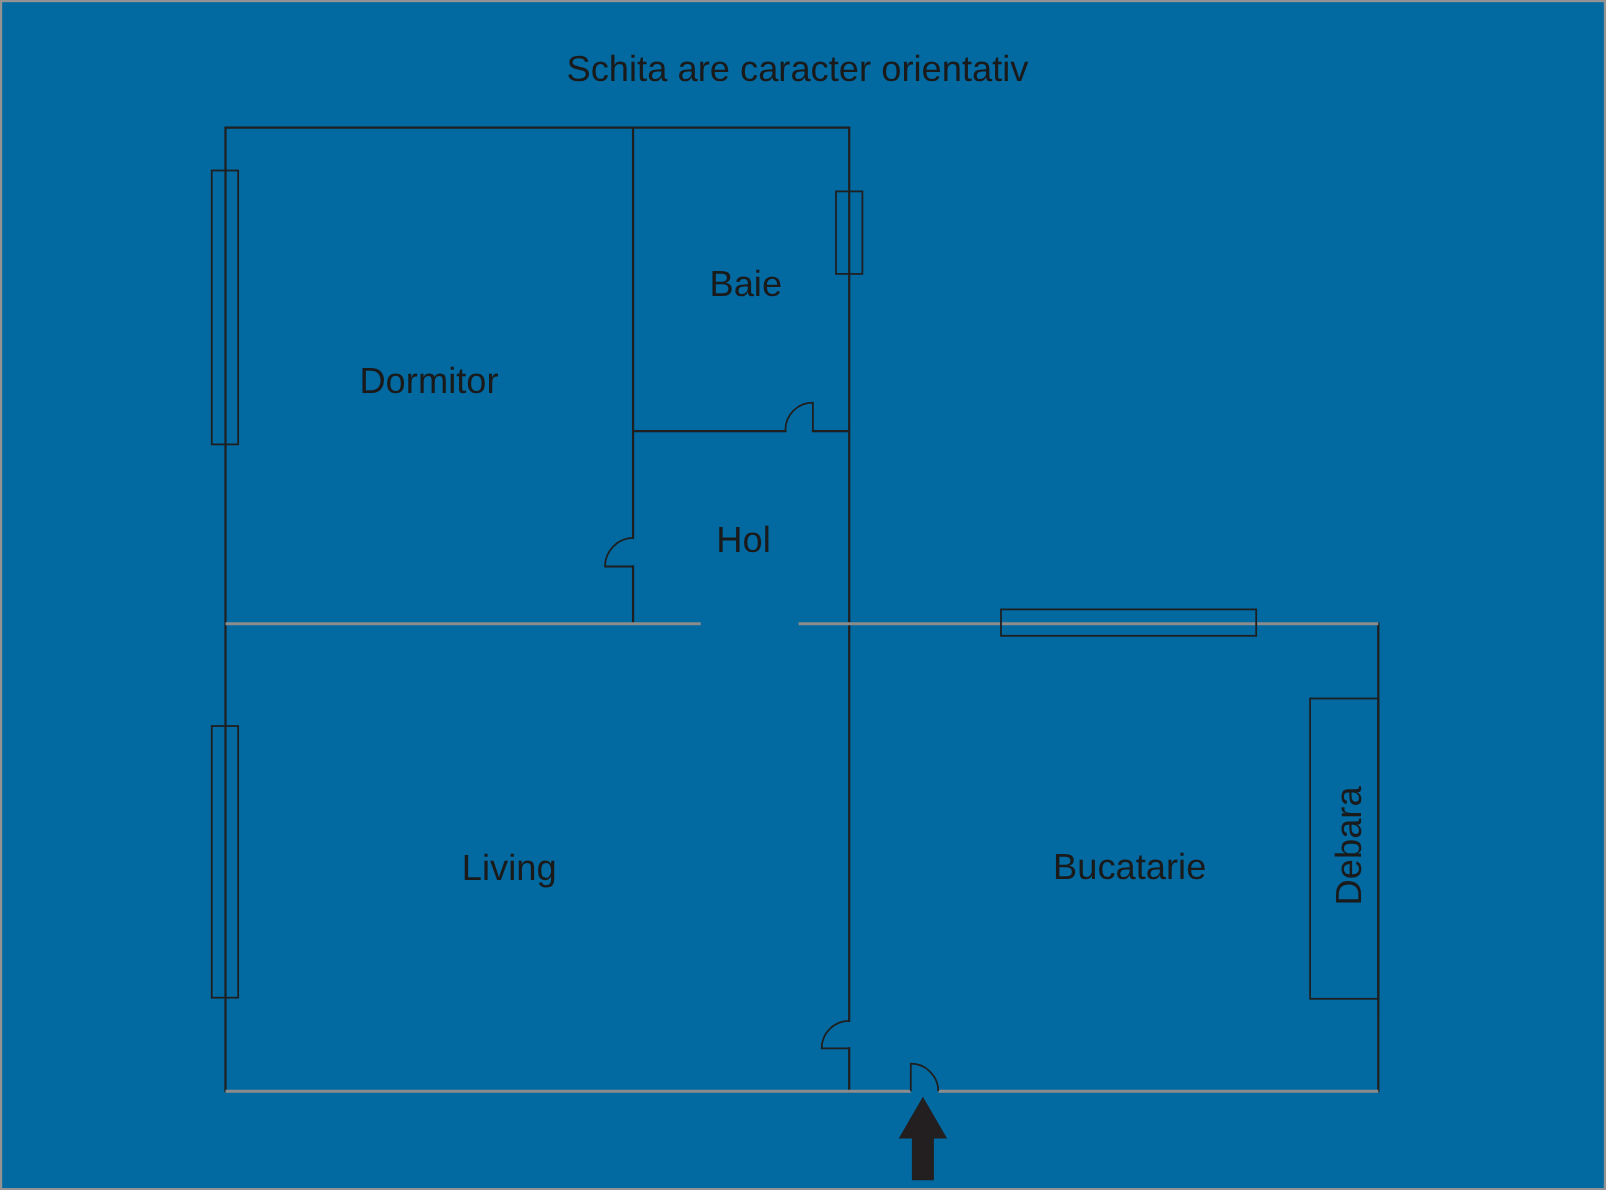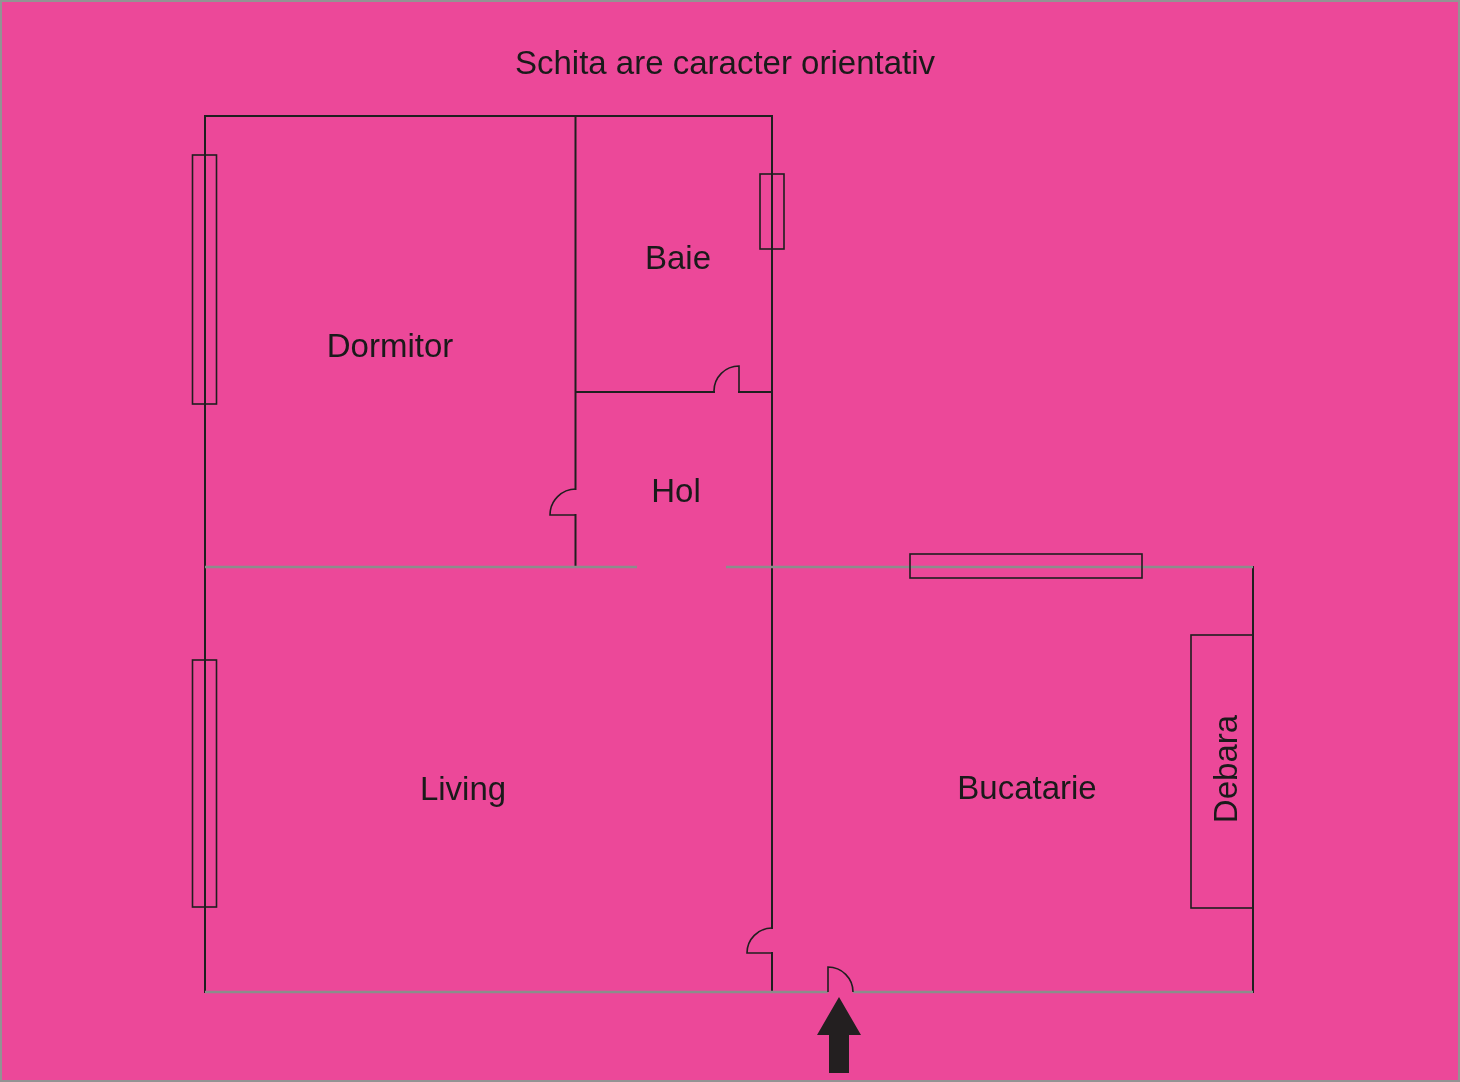--- a/index.html
+++ b/index.html
@@ -1,20 +1,20 @@
 <!DOCTYPE html>
 <html><head>
 <meta charset="utf-8">
 <style>
   html, body { margin: 0; padding: 0; background: #ffffff; }
   .canvas {
     position: relative;
     width: 1460px;
     height: 1082px;
-    background: #ec4899;
+    background: #0369a1;
     font-family: "Liberation Sans", sans-serif;
     overflow: hidden;
     text-align: center;
   }
   svg { display: block; }
   svg text {
     font-family: "Liberation Sans", sans-serif;
     font-size: 33px;
     text-anchor: middle;
   }

